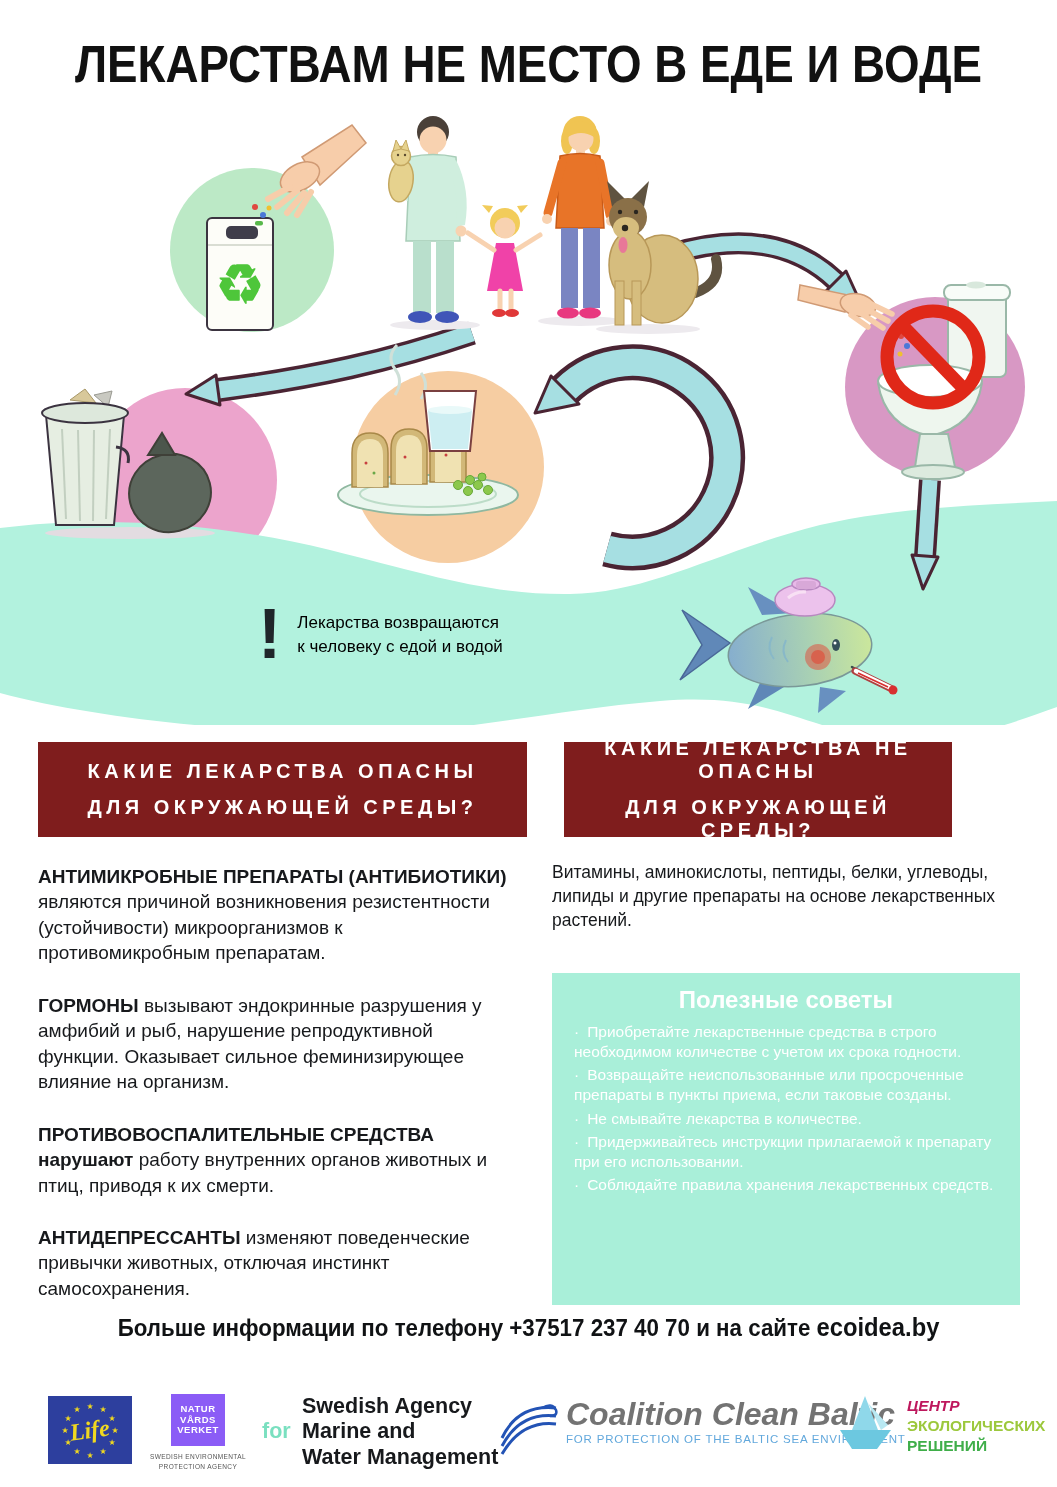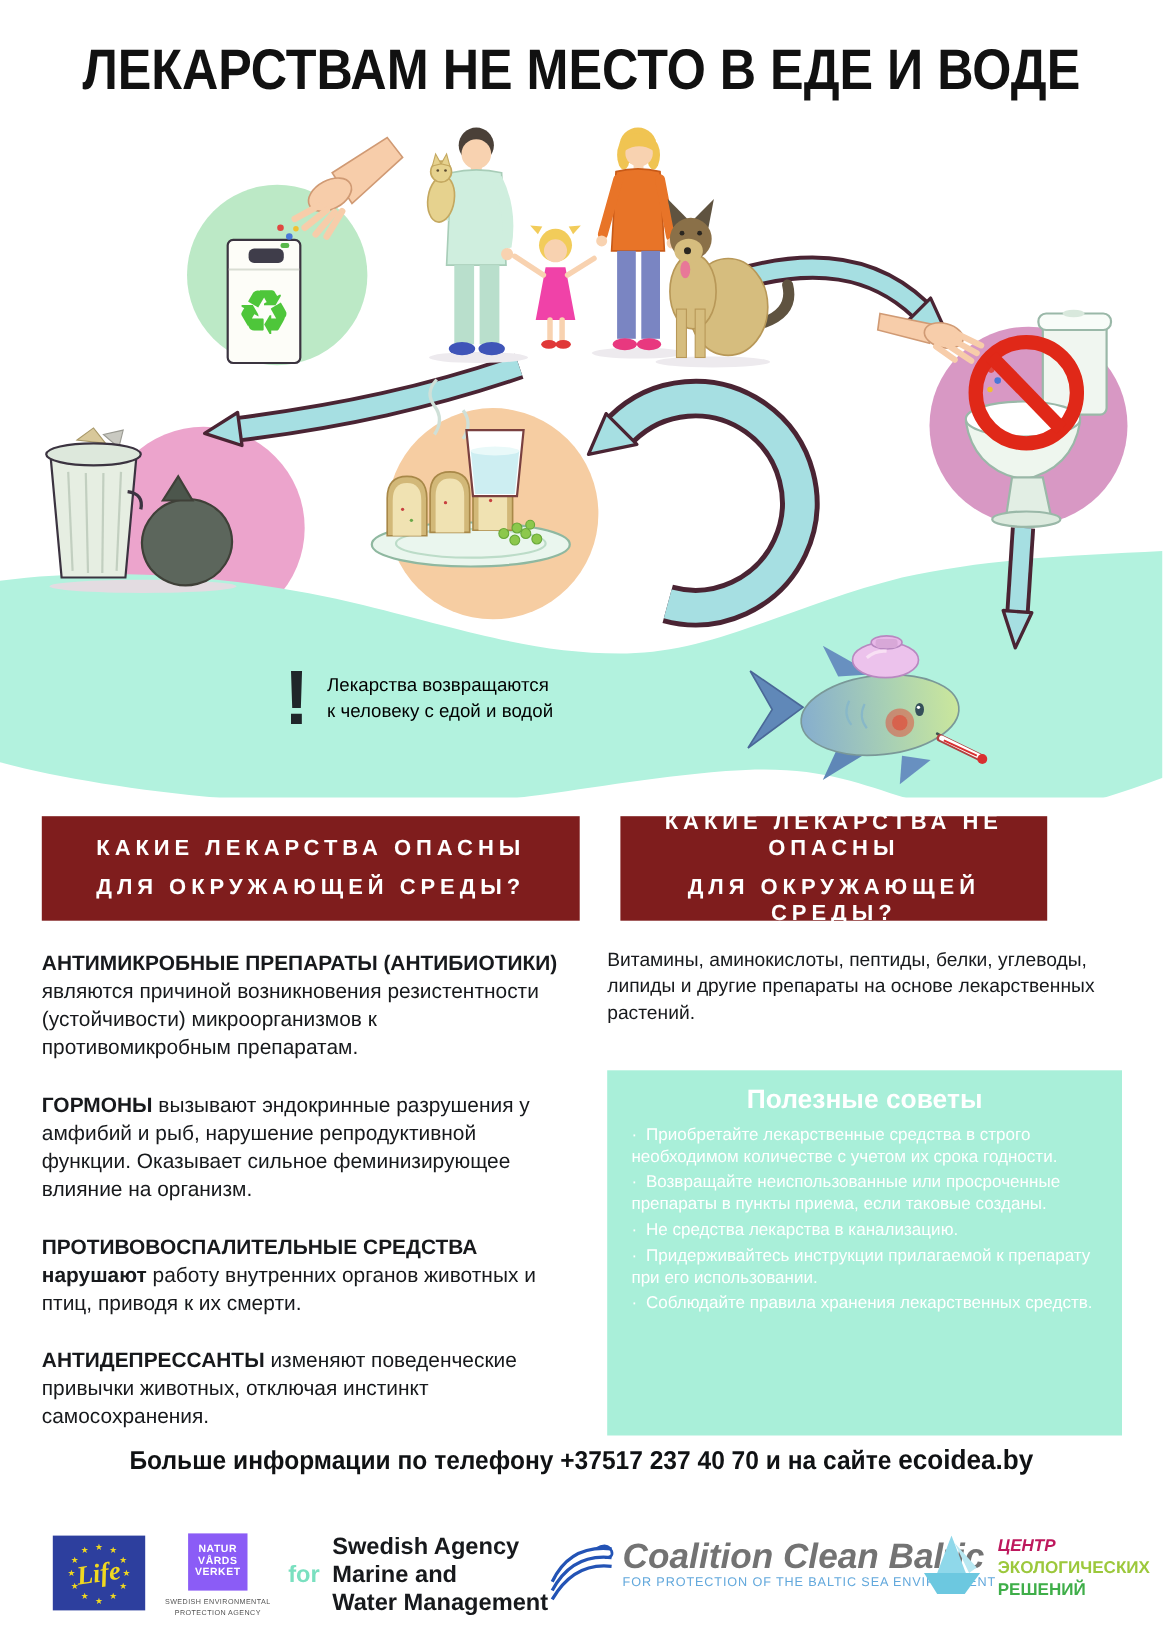--- a/index.html
+++ b/index.html
@@ -342,21 +342,21 @@
 
   <p class="intro">Витамины, аминокислоты, пептиды, белки, углеводы, липиды и другие препараты на основе лекарственных растений.</p>
   <div class="tips-box">
     <div class="tips-title">Полезные советы</div>
     <div>
 
         <div class="tip"><span class="tip-bullet">·</span><span>Приобретайте лекарственные средства в строго необходимом количестве с учетом их срока годности.</span></div>
 
         <div class="tip"><span class="tip-bullet">·</span><span>Возвращайте неиспользованные или просроченные препараты в пункты приема, если таковые созданы.</span></div>
 
-        <div class="tip"><span class="tip-bullet">·</span><span>Не средства лекарства в канализацию.</span></div>
+        <div class="tip"><span class="tip-bullet">·</span><span>Не смывайте лекарства в количестве.</span></div>
 
         <div class="tip"><span class="tip-bullet">·</span><span>Придерживайтесь инструкции прилагаемой к препарату при его использовании.</span></div>
 
 
         <div class="tip"><span class="tip-bullet">·</span><span>Соблюдайте правила хранения лекарственных средств.</span></div>
       </div>
   </div>
 
   <div class="contact">
     <span>Больше информации по телефону</span>

